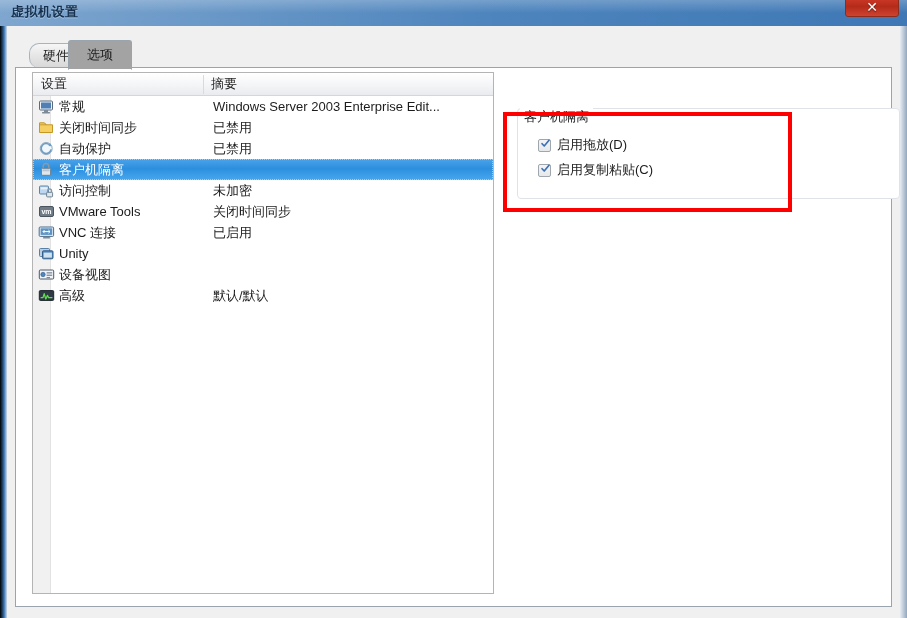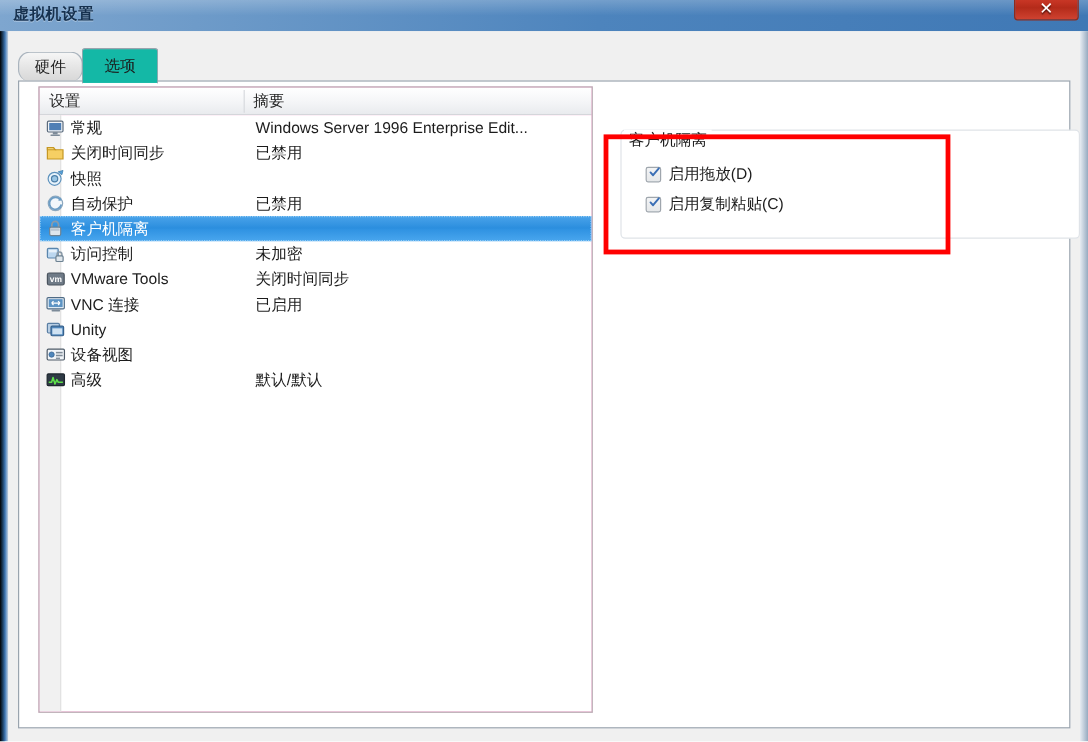--- a/index.html
+++ b/index.html
@@ -58,28 +58,28 @@
   .tabstrip{position:absolute;left:8px;top:14px;width:877px;height:28px;}
   .tab{
     position:absolute;top:3px;height:25px;
     border:1px solid #a9b3bd;border-bottom:none;
     border-radius:3px 3px 0 0;
     display:flex;align-items:center;justify-content:center;
     font-size:13px;color:#1b1b1b;cursor:pointer;
     box-sizing:border-box;
   }
   .tab.inactive{
-    left:0;width:54px;
+    left:14px;width:54px;
     background:linear-gradient(to bottom,#f6f6f6 0%,#e6e6e6 48%,#d7d7d7 100%);
     color:#222;
     border-radius:10px;
   }
   .tab.active{
     left:53px;width:64px;top:0;height:30px;
-    background:#14b8a6;border-color:#9aa4ae;border-bottom:1px solid #ffffff;
+    background:#a3a3a3;border-color:#9aa4ae;border-bottom:1px solid #ffffff;
     z-index:3;
   }
   .tabpage{
     position:absolute;left:8px;top:41px;width:877px;height:540px;
     background:#ffffff;border:1px solid #9aa4ae;box-sizing:border-box;
   }
 
   
   .listbox{
     position:absolute;left:25px;top:46px;width:462px;height:522px;
@@ -195,38 +195,29 @@
         <div class="gutter"></div>
         <div id="rows-host">
             <div class="row">
               <span class="ico"><svg viewBox="0 0 17 17" width="17" height="17">
                   <rect x="1.5" y="3" width="13" height="9" rx="1" fill="#eef2f6" stroke="#5b6b7c"></rect>
                   <rect x="3" y="4.5" width="10" height="6" fill="#4f7fb5"></rect>
                   <rect x="6" y="12" width="4" height="2" fill="#7d8b99"></rect>
                   <rect x="4" y="14" width="8" height="1.4" rx=".6" fill="#7d8b99"></rect>
                 </svg></span>
               <span class="rname">常规</span>
-              <span class="rsum">Windows Server 1996 Enterprise Edit...</span>
+              <span class="rsum">Windows Server 2003 Enterprise Edit...</span>
             </div>
             <div class="row">
               <span class="ico"><svg viewBox="0 0 17 17" width="17" height="17">
                   <path d="M1.5 4 H6.5 L8 5.8 H14.5 V13.5 H1.5 Z" fill="#f6cf63" stroke="#c59723"></path>
                   <path d="M1.5 4 H6.5 L8 5.8 H1.5 Z" fill="#fbe08d" stroke="#c59723"></path>
                 </svg></span>
               <span class="rname">关闭时间同步</span>
               <span class="rsum">已禁用</span>
-            </div>
-            <div class="row">
-              <span class="ico"><svg viewBox="0 0 17 17" width="17" height="17">
-                  <circle cx="7.5" cy="9" r="5.4" fill="#e8f3fb" stroke="#5d92bd"></circle>
-                  <circle cx="7.5" cy="9" r="2.6" fill="#9ac6e4" stroke="#4d7fa8"></circle>
-                  <path d="M10.5 3.2 L14.5 2 L13.6 5.6 Z" fill="#57a0d8" stroke="#3b7aab" stroke-width=".6"></path>
-                </svg></span>
-              <span class="rname">快照</span>
-              <span class="rsum"></span>
             </div>
             <div class="row">
               <span class="ico"><svg viewBox="0 0 17 17" width="17" height="17">
                   <circle cx="8.2" cy="8.5" r="6" fill="#f2f7fb" stroke="#8fa9bf"></circle>
                   <path d="M12.3 5.6 A5 5 0 1 0 13.1 9.4" fill="none" stroke="#6d9dc4" stroke-width="1.6"></path>
                   <path d="M12.8 3.3 L13.4 6.3 L10.4 6.1 Z" fill="#6d9dc4"></path>
                 </svg></span>
               <span class="rname">自动保护</span>
               <span class="rsum">已禁用</span>
             </div>

